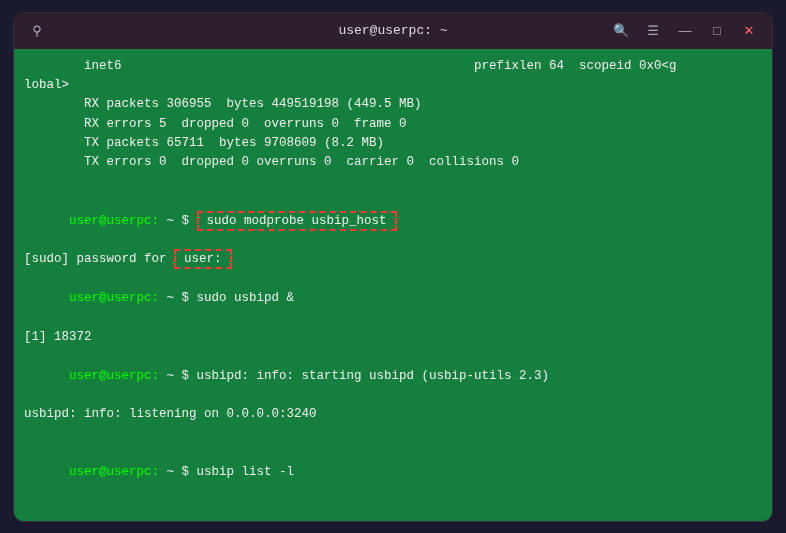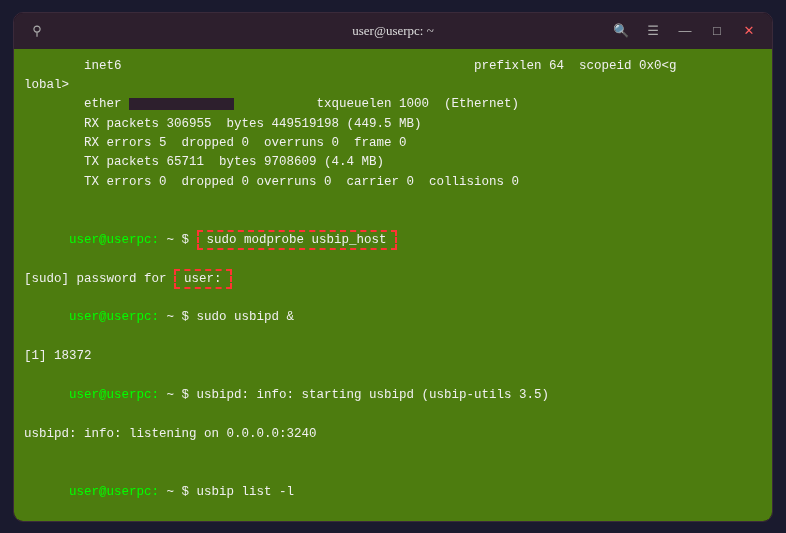--- a/index.html
+++ b/index.html
@@ -36,21 +36,21 @@
       align-items: center;
     }
     .pin-icon {
       color: #aaa;
       font-size: 14px;
       margin-right: 8px;
     }
     .titlebar-title {
       color: #ddd;
       font-size: 13px;
-      font-family: Liberation Serif, serif;
+      font-family: Liberation Mono, monospace;
       position: absolute;
       left: 50%;
       transform: translateX(-50%);
     }
     .titlebar-right {
       display: flex;
       align-items: center;
       gap: 6px;
       margin-left: auto;
     }
@@ -62,21 +62,21 @@
       justify-content: center;
       color: #aaa;
       font-size: 13px;
       cursor: pointer;
       border-radius: 4px;
       font-family: sans-serif;
     }
     .tb-btn.close { color: #ff5f5f; }
     .terminal {
       flex: 1;
-      background: #4d7c0f;
+      background: #15803d;
       padding: 8px 10px;
       overflow-y: auto;
       font-size: 12.5px;
       line-height: 1.55;
       color: #f0f0f0;
     }
     .line { white-space: pre; }
     .green { color: #00ff00; }
     .white { color: #f0f0f0; }
     .dashed-box {
@@ -112,41 +112,40 @@
       <span class="tb-btn">☰</span>
       <span class="tb-btn">—</span>
       <span class="tb-btn">□</span>
       <span class="tb-btn close">✕</span>
     </div>
   </div>
 
   <div class="terminal">
     <div class="line white">        inet6                                               prefixlen 64  scopeid 0x0&lt;g</div>
     <div class="line white">lobal&gt;</div>
-    <div class="line white">        ether <span class="redacted">&nbsp;&nbsp;&nbsp;&nbsp;&nbsp;&nbsp;&nbsp;&nbsp;&nbsp;&nbsp;&nbsp;&nbsp;&nbsp;&nbsp;</span>           txqueuelen 1000  (Ethernet)</div>
     <div class="line white">        RX packets 306955  bytes 449519198 (449.5 MB)</div>
     <div class="line white">        RX errors 5  dropped 0  overruns 0  frame 0</div>
-    <div class="line white">        TX packets 65711  bytes 9708609 (4.4 MB)</div>
+    <div class="line white">        TX packets 65711  bytes 9708609 (8.2 MB)</div>
     <div class="line white">        TX errors 0  dropped 0 overruns 0  carrier 0  collisions 0</div>
     <div class="line">&nbsp;</div>
 
     <div class="line">
       <span class="green">user@userpc:</span><span class="white"> ~</span><span class="white"> $ </span><span class="dashed-box white">sudo modprobe usbip_host</span>
     </div>
 
     <div class="line white">[sudo] password for <span class="dashed-box">user:</span></div>
 
     <div class="line">
       <span class="green">user@userpc:</span><span class="white"> ~</span><span class="white"> $ </span><span class="white">sudo usbipd &amp;</span>
     </div>
 
     <div class="line white">[1] 18372</div>
 
     <div class="line">
-      <span class="green">user@userpc:</span><span class="white"> ~</span><span class="white"> $ </span><span class="white">usbipd: info: starting usbipd (usbip-utils 3.5)</span>
+      <span class="green">user@userpc:</span><span class="white"> ~</span><span class="white"> $ </span><span class="white">usbipd: info: starting usbipd (usbip-utils 2.3)</span>
     </div>
 
     <div class="line white">usbipd: info: listening on 0.0.0.0:3240</div>
     <div class="line">&nbsp;</div>
 
     <div class="line">
       <span class="green">user@userpc:</span><span class="white"> ~</span><span class="white"> $ </span><span class="white">usbip list -l</span>
     </div>
 
   </div>

